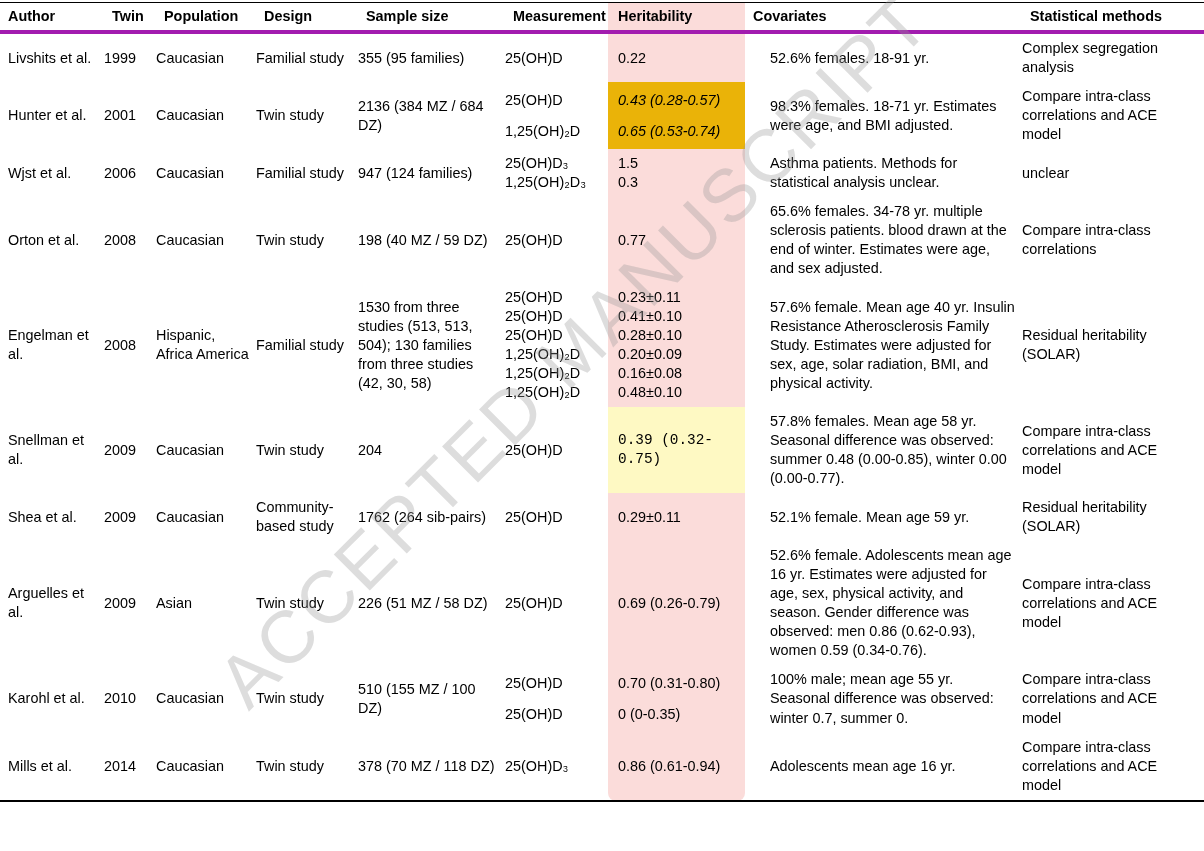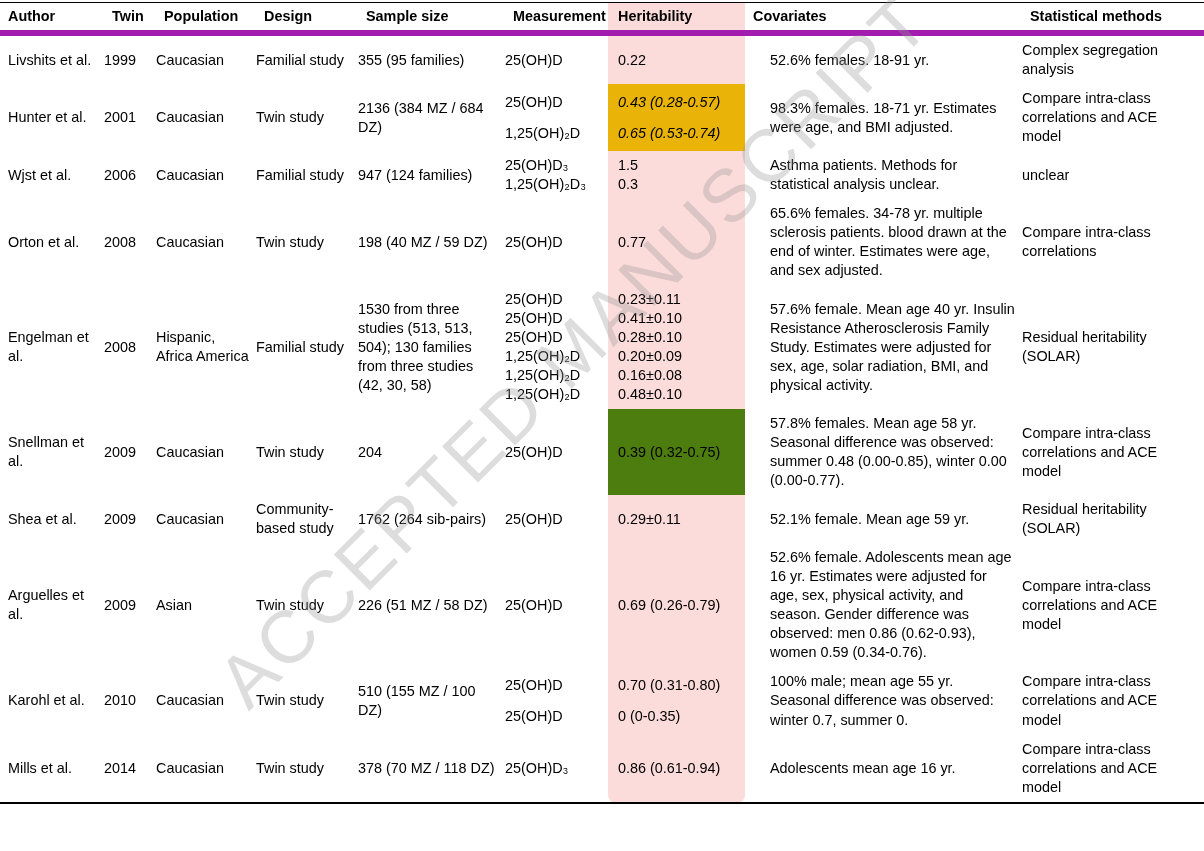--- a/index.html
+++ b/index.html
@@ -18,21 +18,21 @@
     font-size:15.5px;font-weight:bold;padding:5px 0 3px 8px;
     border-bottom:2.5px solid #000;
   }
   table.tbl{
     width:1204px;border-collapse:collapse;table-layout:fixed;
     border-top:1.5px solid #000;border-bottom:2.5px solid #000;
     margin-top:2px;font-size:14.4px;line-height:1.32;
   }
   table.tbl thead th{
     text-align:left;font-weight:bold;vertical-align:middle;
-    padding:4px 4px 4px 8px;border-bottom:6px solid #a21caf;
+    padding:4px 4px 4px 8px;border-bottom:4px solid #a21caf;
   }
   table.tbl th:first-child, table.tbl td:first-child{padding-left:8px;}
   table.tbl td{vertical-align:middle;padding:5px 6px 5px 0;}
   table.tbl td.hl, table.tbl th.hl{padding-left:10px;}
   table.tbl tbody tr:last-child td.hl{border-radius:0 0 8px 8px;}
   table.tbl td.cov{padding-left:25px;}
   td.multi div{padding:0;}
   td.multi.spaced div + div{margin-top:12px;}
   .footnote{font-size:14px;padding:7px 0 0 8px;}
 </style>
@@ -159,21 +159,21 @@
           </tr>
           <tr>
             <td>Snellman et al.</td>
             <td>2009</td>
             <td>Caucasian</td>
             <td>Twin study</td>
             <td>204</td>
             <td class="multi">
               <div>25(OH)D</div>
             </td>
-            <td class="multi hl" style="background: #4d7c0f;">
+            <td class="multi hl" style="background: #fef9c3; font-family: Liberation Mono, monospace;">
               <div>0.39 (0.32-0.75)</div>
             </td>
             <td class="cov">57.8% females. Mean age 58 yr. Seasonal difference was observed: summer 0.48 (0.00-0.85), winter 0.00 (0.00-0.77).</td>
             <td>Compare intra-class correlations and ACE model</td>
           </tr>
           <tr>
             <td>Shea et al.</td>
             <td>2009</td>
             <td>Caucasian</td>
             <td>Community-based study</td>

